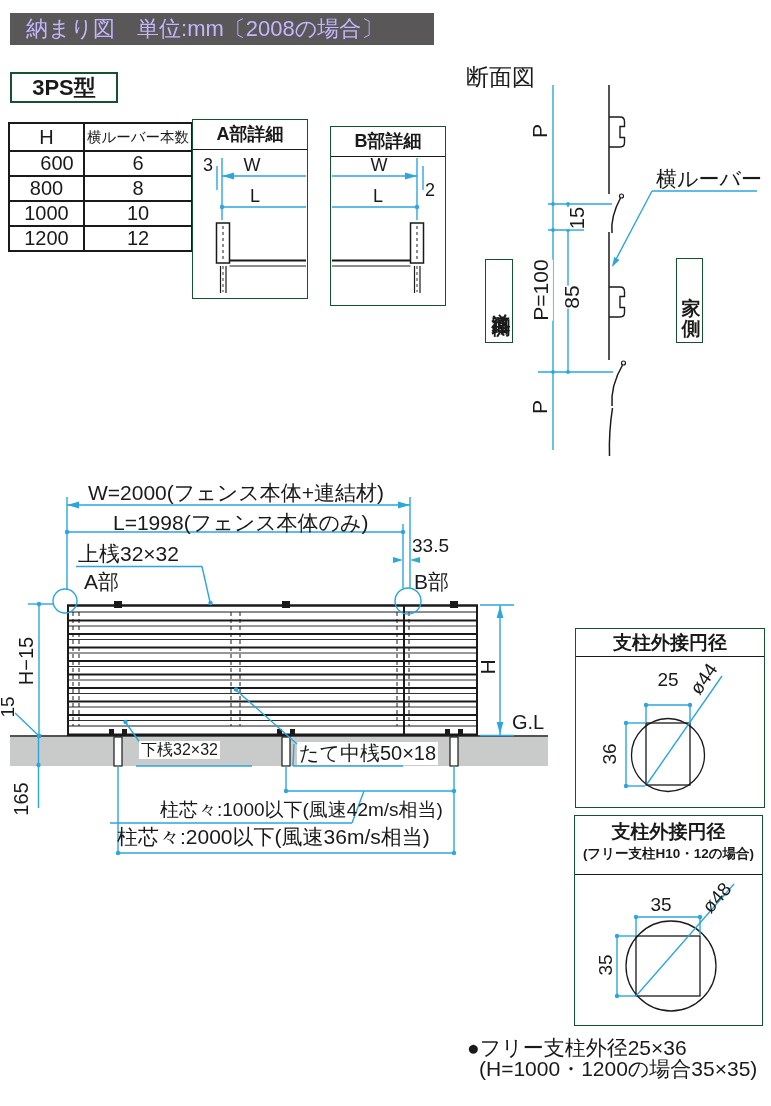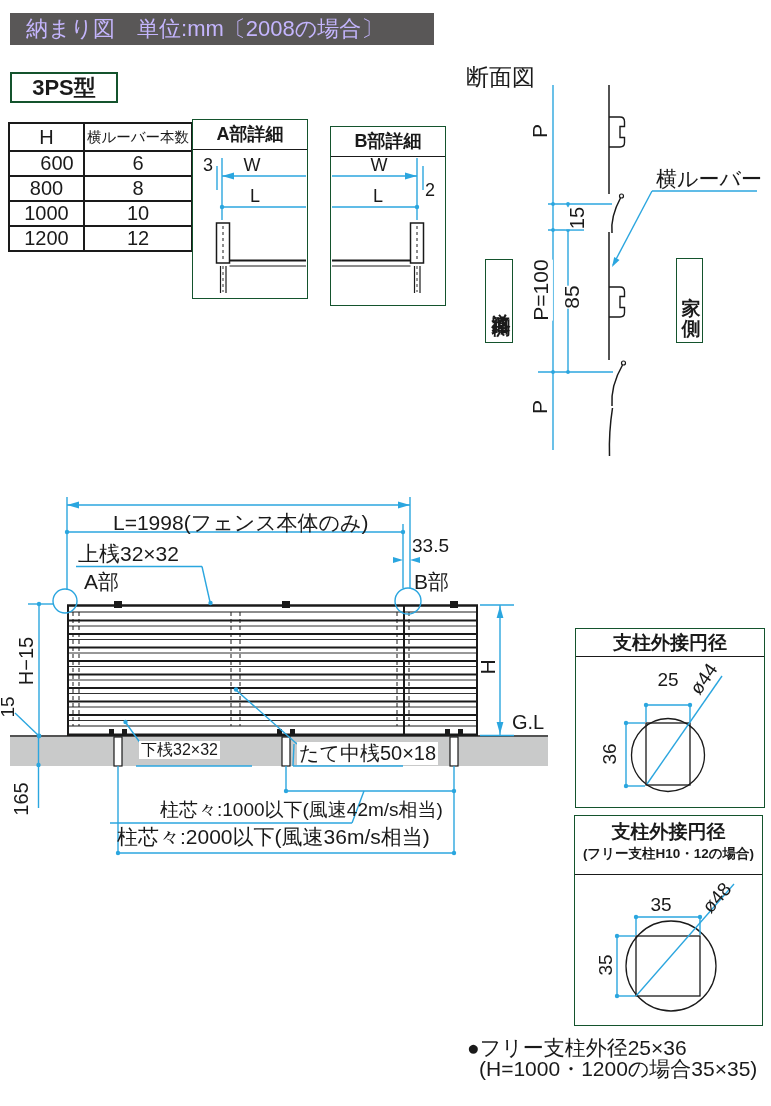--- a/index.html
+++ b/index.html
@@ -299,20 +299,21 @@
   <div class="abs" style="left:466px;top:64px;font-size:23px;">断面図</div>
   <div class="abs rot" style="left:540px;top:131px;font-size:21px;">P</div>
   <div class="abs rot" style="left:577px;top:218px;font-size:20px;background:#fff;">15</div>
   <div class="abs rot" style="left:541px;top:290px;font-size:21px;background:#fff;">P=100</div>
   <div class="abs rot" style="left:572px;top:297px;font-size:21px;background:#fff;">85</div>
   <div class="abs rot" style="left:540px;top:407px;font-size:21px;">P</div>
   <div class="abs" style="left:656px;top:167px;font-size:21px;">横ルーバー</div>
   <div class="abs frame vtext" style="left:485px;top:259px;width:28px;height:84px;border-width:1.5px;font-size:19px;letter-spacing:2px;text-align:center;padding-top:2px;">道路側</div>
   <div class="abs frame vtext" style="left:676px;top:258px;width:27px;height:85px;border-width:1.5px;font-size:19px;letter-spacing:22px;text-align:center;padding-top:6px;">家側</div>
 
+  <div class="abs" style="left:88px;top:481px;font-size:21px;">W=2000(フェンス本体+連結材)</div>
   <div class="abs" style="left:113px;top:511px;font-size:21px;">L=1998(フェンス本体のみ)</div>
   <div class="abs" style="left:78px;top:542px;font-size:21px;">上桟32×32</div>
   <div class="abs" style="left:412px;top:535px;font-size:19px;">33.5</div>
   <div class="abs" style="left:84px;top:570px;font-size:21px;">A部</div>
   <div class="abs" style="left:414px;top:570px;font-size:21px;">B部</div>
   <div class="abs rot" style="left:26px;top:661px;font-size:20px;">H−15</div>
   <div class="abs rot" style="left:8px;top:707px;font-size:19px;">15</div>
   <div class="abs rot" style="left:488px;top:667px;font-size:21px;">H</div>
   <div class="abs" style="left:512px;top:711px;font-size:20px;">G.L</div>
   <div class="abs lbl-white" style="left:139px;top:741px;font-size:16px;">下桟32×32</div>

